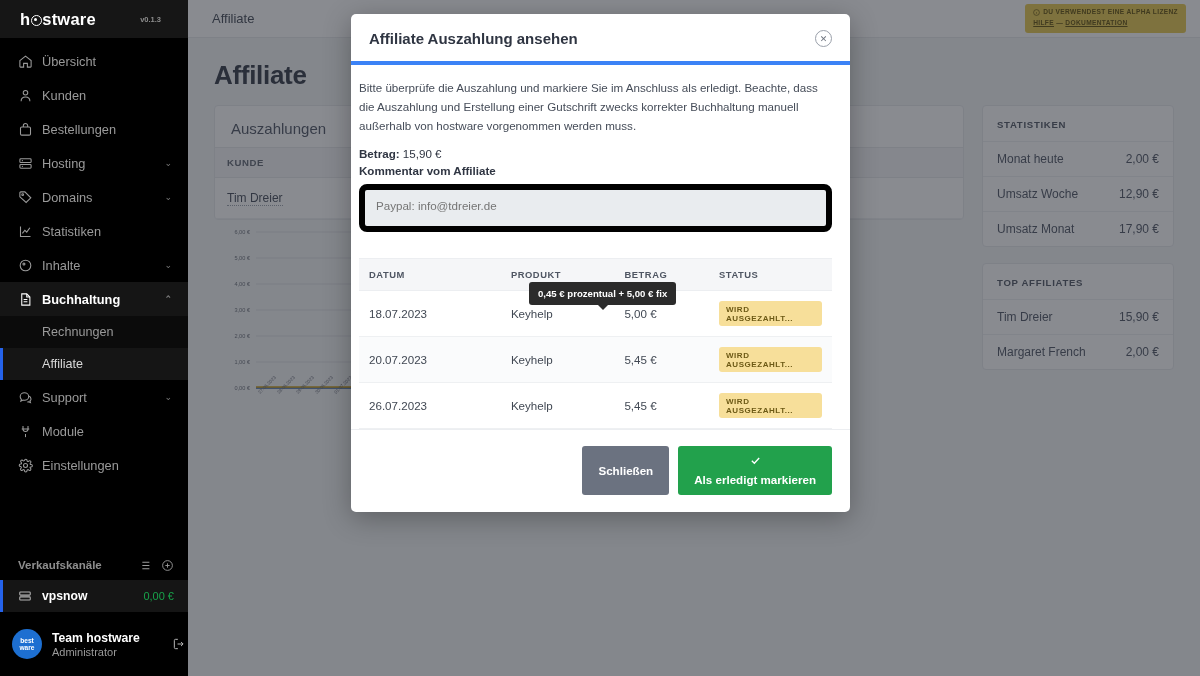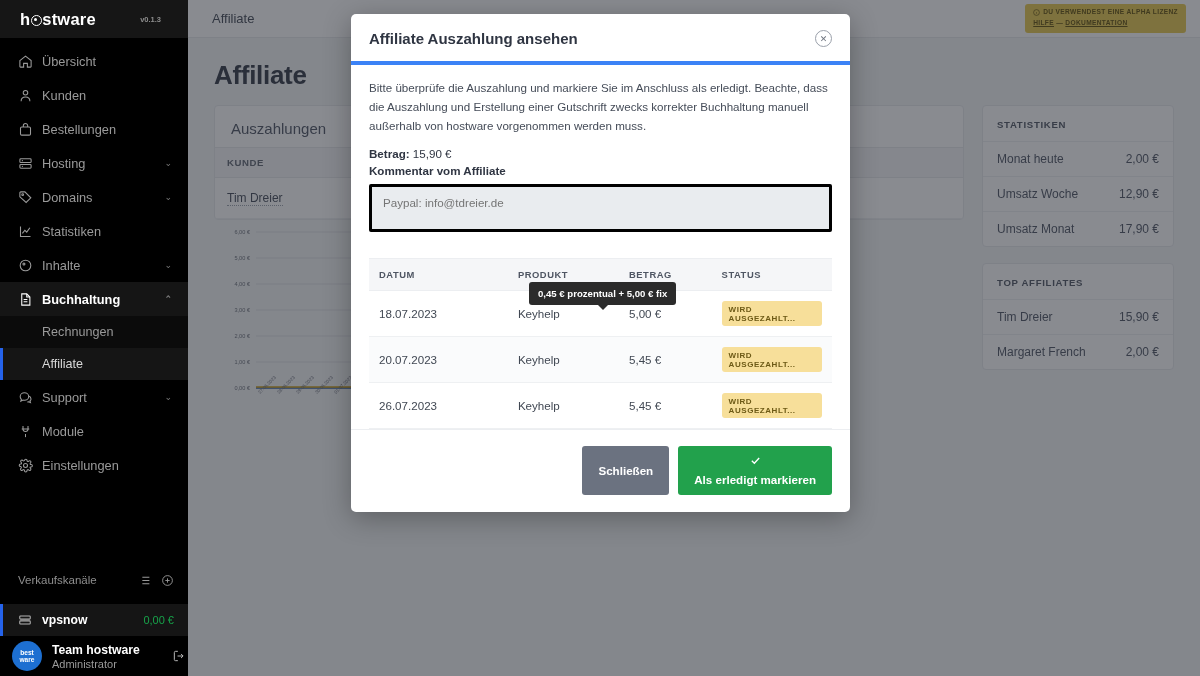--- a/index.html
+++ b/index.html
@@ -52,35 +52,35 @@
     padding-left: 42px; color:#9a9a9a; font-size: 12.6px;
     background: #0b0b0b; cursor:pointer; position:relative;
   }
   .sub-item.sel { background:#151515; color:#d8d8d8; }
   .sub-item.sel::before {
     content:""; position:absolute; left:0; top:0; bottom:0; width:3px; background:#2563eb;
   }
   .spacer { flex: 1; }
 
   .channels-head {
-    display:flex; align-items:flex-start; height: 30px; padding: 0 14px 0 18px;
-    color:#8e8e8e; font-size: 11.5px;
+    display:flex; align-items:center; height: 30px; padding: 0 14px 0 18px;
+    color:#8e8e8e; font-size: 11.5px; font-weight: bold;
   }
   .channels-head .t { flex:1; }
   .channels-head .hico { margin-left: 10px; color:#9a9a9a; display:flex; }
   .channel-row {
     display:flex; align-items:center; height: 32px; padding: 0 14px 0 18px;
     background:#151515; position:relative; cursor:pointer;
   }
   .channel-row::before{ content:""; position:absolute; left:0; top:0; bottom:0; width:3px; background:#2563eb; }
   .channel-row .ico { width:24px; color:#b5b5b5; display:flex;}
   .channel-row .nm { flex:1; color:#ffffff; font-size:12.2px; font-weight:700; }
   .channel-row .amt { color:#17a34a; font-size:11px; }
 
-  .user-row { display:flex; align-items:center; height: 40px; padding: 0 2px 0 12px; gap:10px; }
+  .user-row { display:flex; align-items:center; height: 64px; padding: 0 2px 0 12px; gap:10px; }
   .avatar {
     width:30px; height:30px; border-radius:50%; background:#1d6fd1;
     display:flex; flex-direction:column; align-items:center; justify-content:center;
     color:#fff; font-size:6.6px; font-weight:700; line-height:7.4px; flex:0 0 30px;
   }
   .user-meta { flex:1; }
   .user-name { color:#ffffff; font-size:12.2px; font-weight:700; }
   .user-role { color:#9a9a9a; font-size:11px; margin-top:1px; }
   .logout { color:#b9b9b9; display:flex; cursor:pointer; }
 
@@ -141,28 +141,28 @@
   }
   .modal-head {
     display:flex; align-items:center; padding: 16px 18px 14px 18px;
     border-bottom:4px solid #3b82f6;
   }
   .modal-title { flex:1; font-size:15px; font-weight:700; color:#2f3542; }
   .close-btn {
     width:17px;height:17px;border:1.3px solid #9aa0aa;border-radius:50%;
     display:flex;align-items:center;justify-content:center;color:#707680;font-size:9px;cursor:pointer;
   }
-  .modal-body { padding: 14px 18px 0 18px; }
+  .modal-body { padding: 14px 18px 0 8px; }
   .modal-desc { font-size:11.6px; line-height:1.62; color:#454c58; }
   .kv { margin-top:12px; font-size:11.6px; color:#2f3542; }
   .kv b { font-weight:700; }
   .kv-line2 { margin-top:4px; font-size:11.6px; font-weight:700; color:#2f3542; }
   .ta {
     margin-top:7px; width:100%; height:48px; resize:none;
-    background:#e9ecef; border:3px solid #000000; border-radius:2px;
+    background:#e9ecef; border:6px solid #000000; border-radius:8px;
     padding:9px 11px; font-size:11.6px; color:#7b818b;
     font-family:"Liberation Sans", sans-serif;
   }
   .modal-table { width:100%; border-collapse:collapse; margin-top:22px; }
   .modal-table th {
     text-align:left; background:#f5f6f8; font-size:9.4px; letter-spacing:.55px;
     color:#4f5663; font-weight:700; padding:10px 10px; border-top:1px solid #eceef1; border-bottom:1px solid #eceef1;
   }
   .modal-table td { font-size:11.6px; color:#414853; padding:10px 10px; border-bottom:1px solid #eef0f2; }
   .modal-table tr:nth-child(even) td { background:#fafbfc; }

